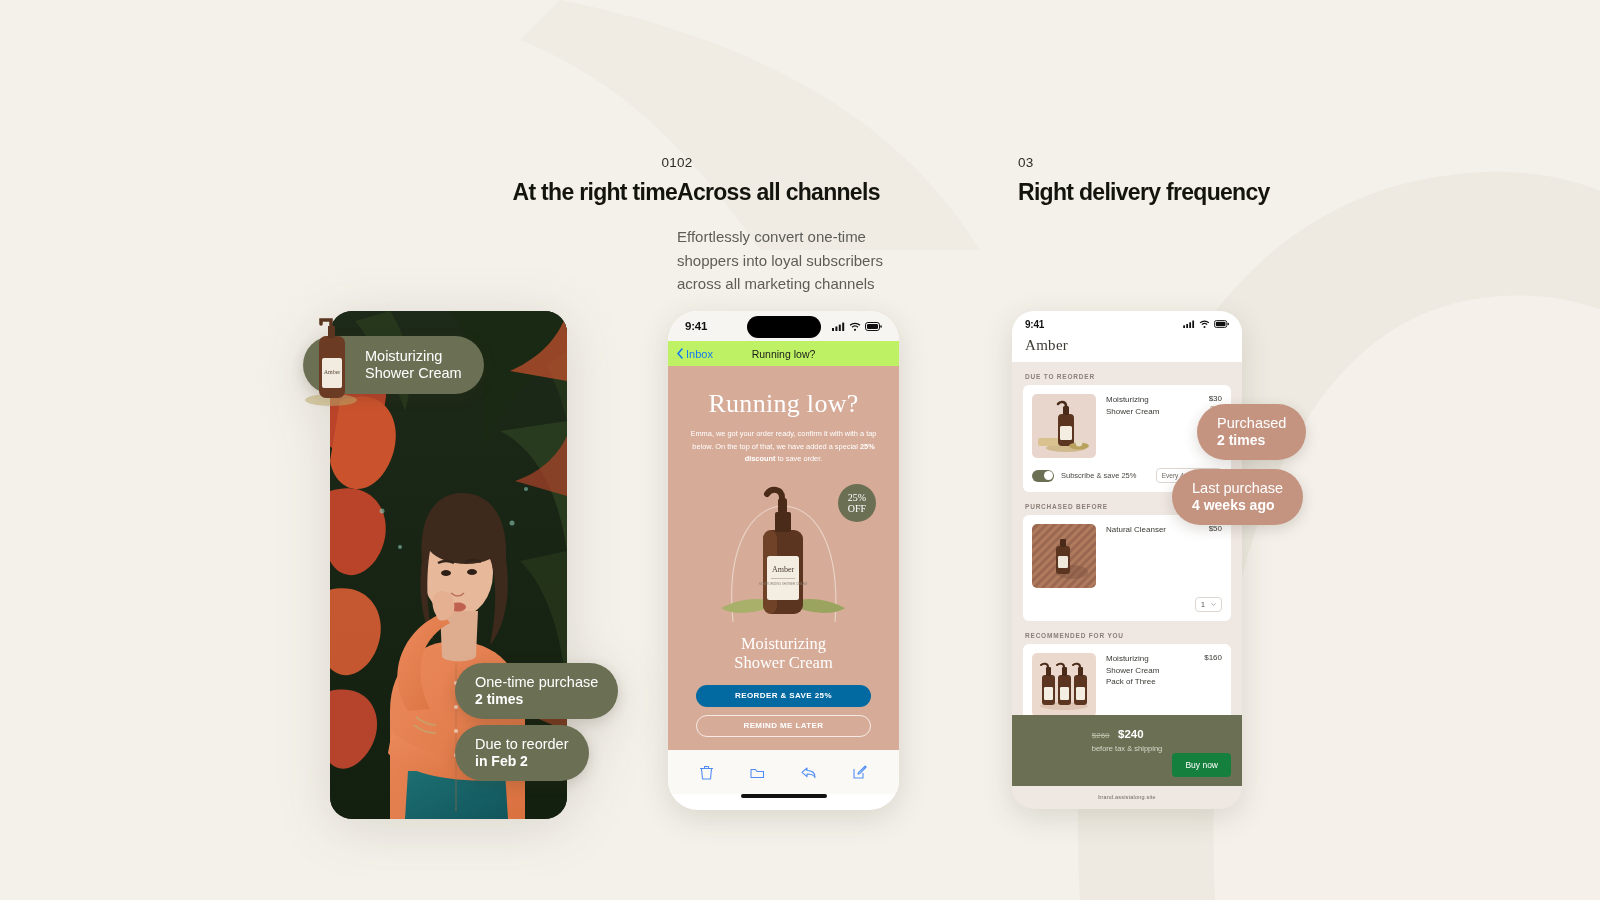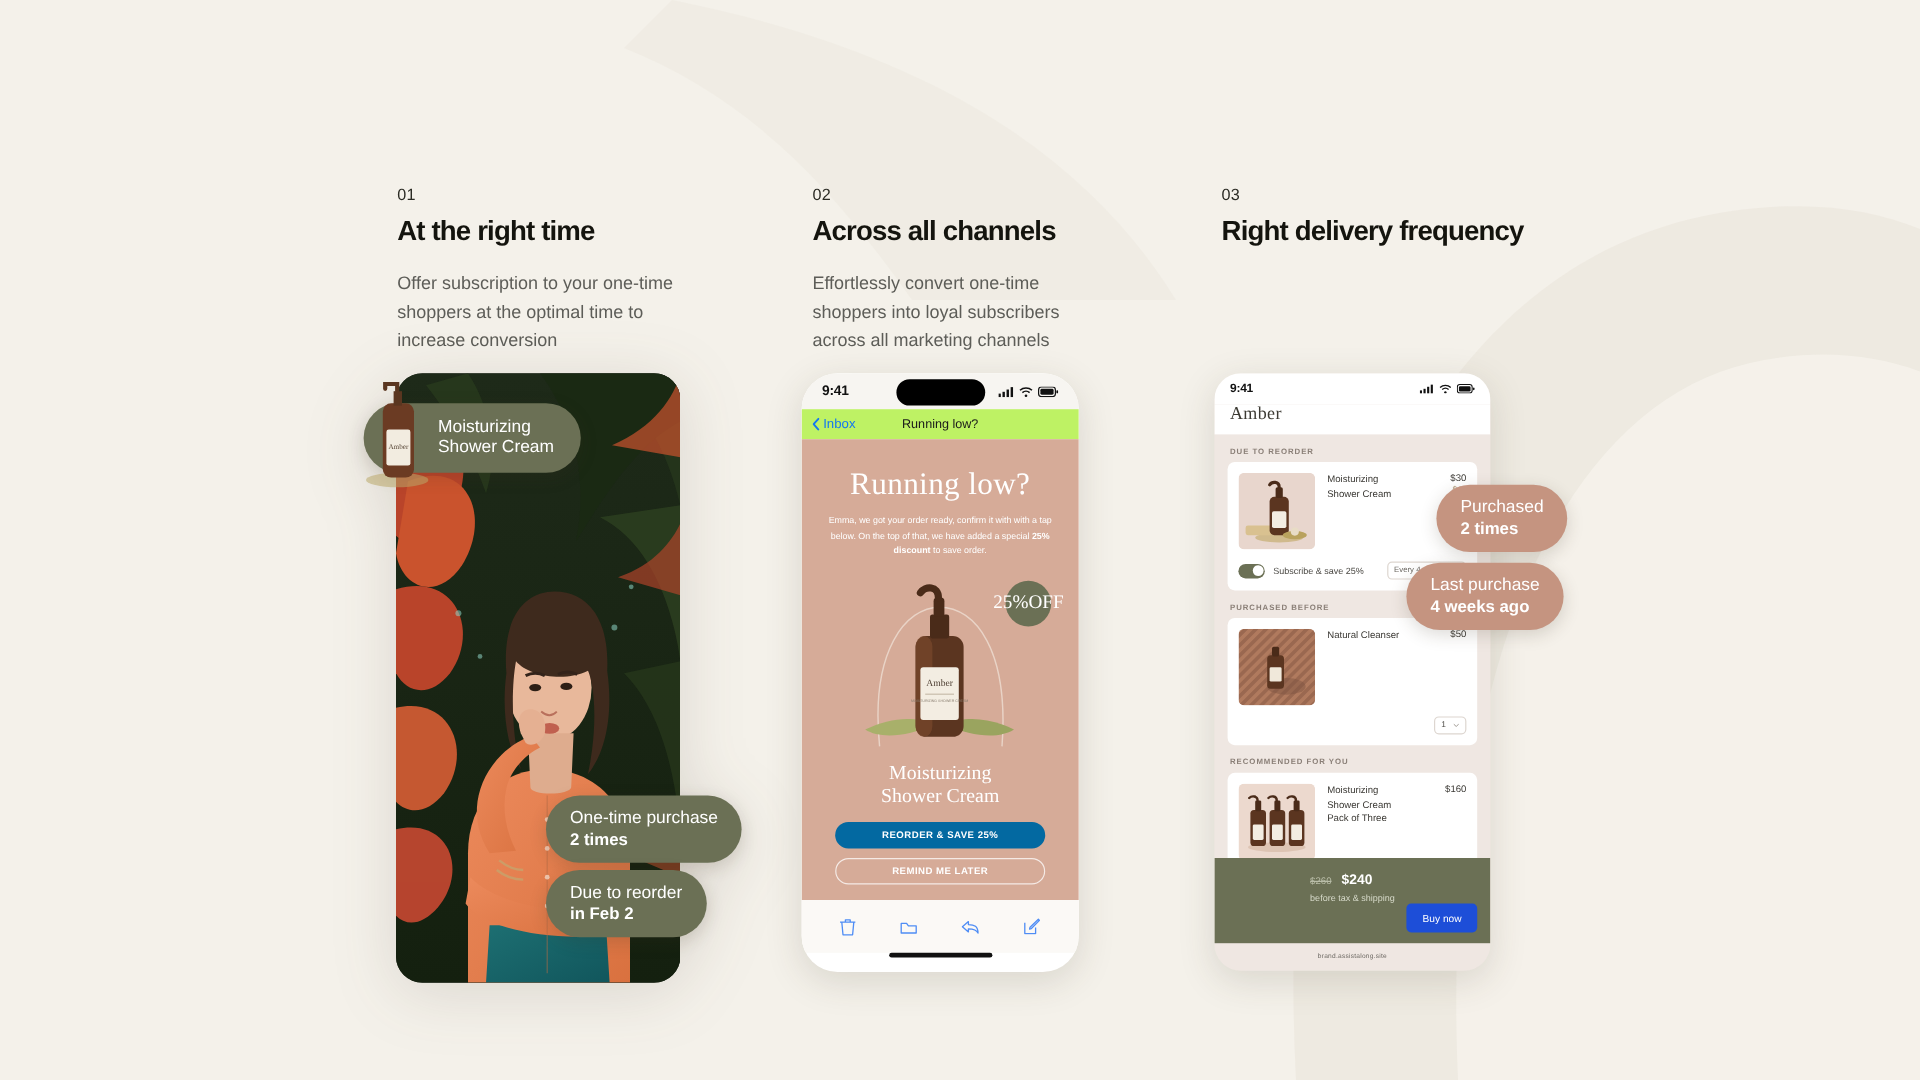--- a/index.html
+++ b/index.html
@@ -25,21 +25,21 @@
     letter-spacing: -1.1px;
     font-weight: 500;
     color: #16160f;
     font-family: "Liberation Sans", sans-serif;
     white-space: nowrap;
   }
 
   
   .columns { position: absolute; left: 331px; top: 155px; width: 1100px; display: flex; }
   .col { width: 346px; }
-  .col.c1 { width: 346px; }
+  .col.c1 { width: 346px; text-align: right; }
   .col.c2 { width: 341px; }
   .col.c3 { width: 360px; }
   .col-num {
     font-size: 13.5px;
     color: #2c2c25;
     font-weight: 500;
     letter-spacing: .2px;
     margin-bottom: 9px;
   }
   .col-title {
@@ -151,23 +151,23 @@
   .mail-p {
     font-size: 7.4px; line-height: 12.6px; color: #fff;
     margin-top: 9px; padding: 0 4px;
   }
   .mail-p b { font-weight: 700; }
   .bottle-wrap { position: relative; height: 160px; margin-top: 6px; }
   .off-badge {
     position: absolute; right: 6px; top: 12px;
     width: 38px; height: 38px; border-radius: 50%;
     background: #6b7055; color: #fff;
-    display: flex; flex-direction: row; align-items: center; justify-content: center;
+    display: flex; flex-direction: column; align-items: center; justify-content: center;
     font-family: "Liberation Serif", serif;
-    font-size: 16px; line-height: 11px;
+    font-size: 10px; line-height: 11px;
   }
   .mail-prod {
     font-family: "Liberation Serif", serif;
     color: #fff; font-size: 16.5px; line-height: 19px; margin-top: 2px;
   }
   .mail-btn {
     margin: 13px 11px 0; height: 22px; border-radius: 12px;
     display: flex; align-items: center; justify-content: center;
     font-size: 8px; font-weight: 700; letter-spacing: .4px;
   }
@@ -235,21 +235,21 @@
   .p3-qtyrow { display: flex; justify-content: flex-end; margin-top: 9px; }
   .p3-footer {
     position: absolute; left: 0; right: 0; bottom: 23px;
     background: #6b7055; padding: 9px 11px;
     display: flex; align-items: center; flex-direction: column;
   }
   .p3-total-old { font-size: 8px; color: #b9bda8; text-decoration: line-through; }
   .p3-total-new { font-size: 11.5px; color: #fff; font-weight: 700; margin-left: 4px; }
   .p3-total-sub { font-size: 7.5px; color: #d6d9c9; margin-top: 2px; }
   .buy-btn {
-    margin-left: auto; background: #1d4ed8; color: #fff;
+    margin-left: auto; background: #15803d; color: #fff;
     border-radius: 4px; font-size: 8.5px; padding: 7px 13px;
   }
   .p3-url {
     position: absolute; left: 0; right: 0; bottom: 9px;
     text-align: center; font-size: 5.5px; color: #6d6963; letter-spacing: .2px;
   }
   #badge-purchased { left: 1197px; top: 404px; z-index: 9; }
   #badge-lastpurchase { left: 1172px; top: 469px; z-index: 9; }
 </style>
 </head>
@@ -263,21 +263,20 @@
       <path d="M 1215 900 C 1200 560 1300 330 1470 300 C 1570 282 1640 320 1700 370 L 1700 900 Z" fill="#f4f1ea" opacity="0.95"></path>
       <path d="M 560 0 C 760 40 900 120 980 250 L 760 250 C 690 150 620 80 520 40 Z" fill="#efebe2" opacity="0.8"></path>
     </svg>
   </div>
 
 
   <div class="columns">
     <div class="col c1">
       <div class="col-num">01</div>
       <div class="col-title">At the right time</div>
-      <div class="col-body">Offer subscription to your one-time shoppers at the optimal time to increase conversion</div>
     </div>
     <div class="col c2">
       <div class="col-num">02</div>
       <div class="col-title">Across all channels</div>
       <div class="col-body">Effortlessly convert one-time shoppers into loyal subscribers across all marketing channels</div>
     </div>
     <div class="col c3">
       <div class="col-num">03</div>
       <div class="col-title">Right delivery frequency</div>
     </div>

